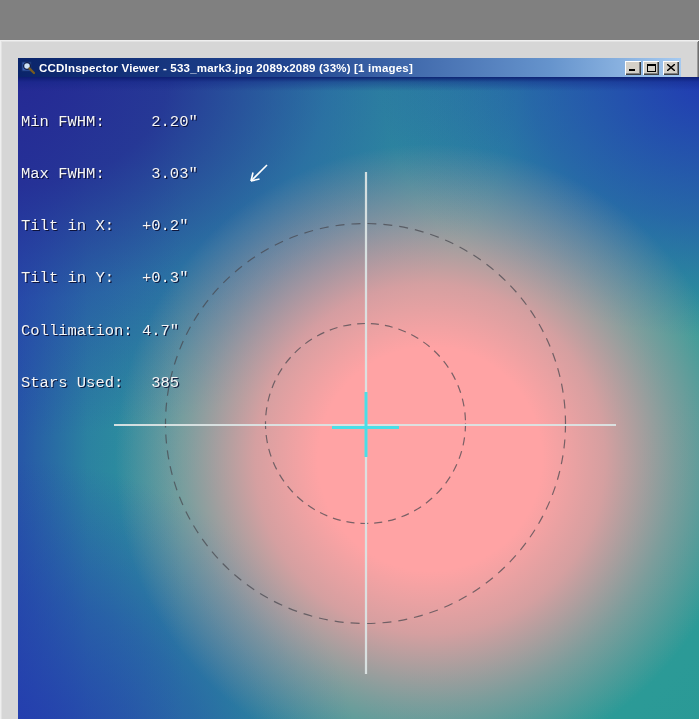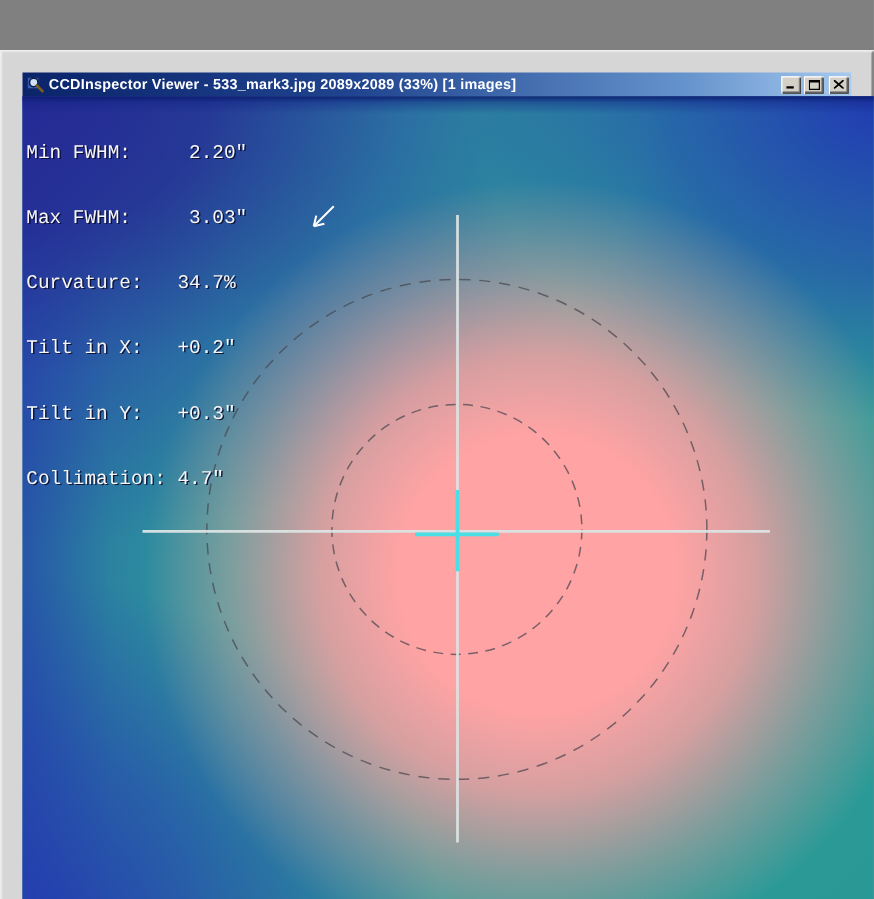--- a/index.html
+++ b/index.html
@@ -111,24 +111,24 @@
       <line x1="96" y1="348" x2="598" y2="348" stroke="#DCE4E4" stroke-width="2.2" opacity="0.95"></line>
       <line x1="348" y1="95" x2="348" y2="597" stroke="#DCE4E4" stroke-width="2.2" opacity="0.95"></line>
 
       <line x1="348" y1="315" x2="348" y2="380" stroke="#4ADEE6" stroke-width="3"></line>
       <line x1="314" y1="350.5" x2="381" y2="350.5" stroke="#4ADEE6" stroke-width="3"></line>
     </svg>
 
     <div class="stats">
       <div>Min FWHM:     2.20"</div>
       <div>Max FWHM:     3.03"</div>
-      <div>Curvature:   34.7%</div>
       <div>Tilt in X:   +0.2"</div>
       <div>Tilt in Y:   +0.3"</div>
       <div>Collimation: 4.7"</div>
+      <div>Stars Used:   385</div>
     </div>
 
     <svg class="tilt-arrow" viewBox="0 0 28 28">
       <line x1="23" y1="4" x2="7" y2="20" stroke="#FFFFFF" stroke-width="1.6"></line>
       <line x1="7" y1="20" x2="9" y2="11.5" stroke="#FFFFFF" stroke-width="1.6"></line>
       <line x1="7" y1="20" x2="15.5" y2="18" stroke="#FFFFFF" stroke-width="1.6"></line>
     </svg>
 
   </div>
 </div>

